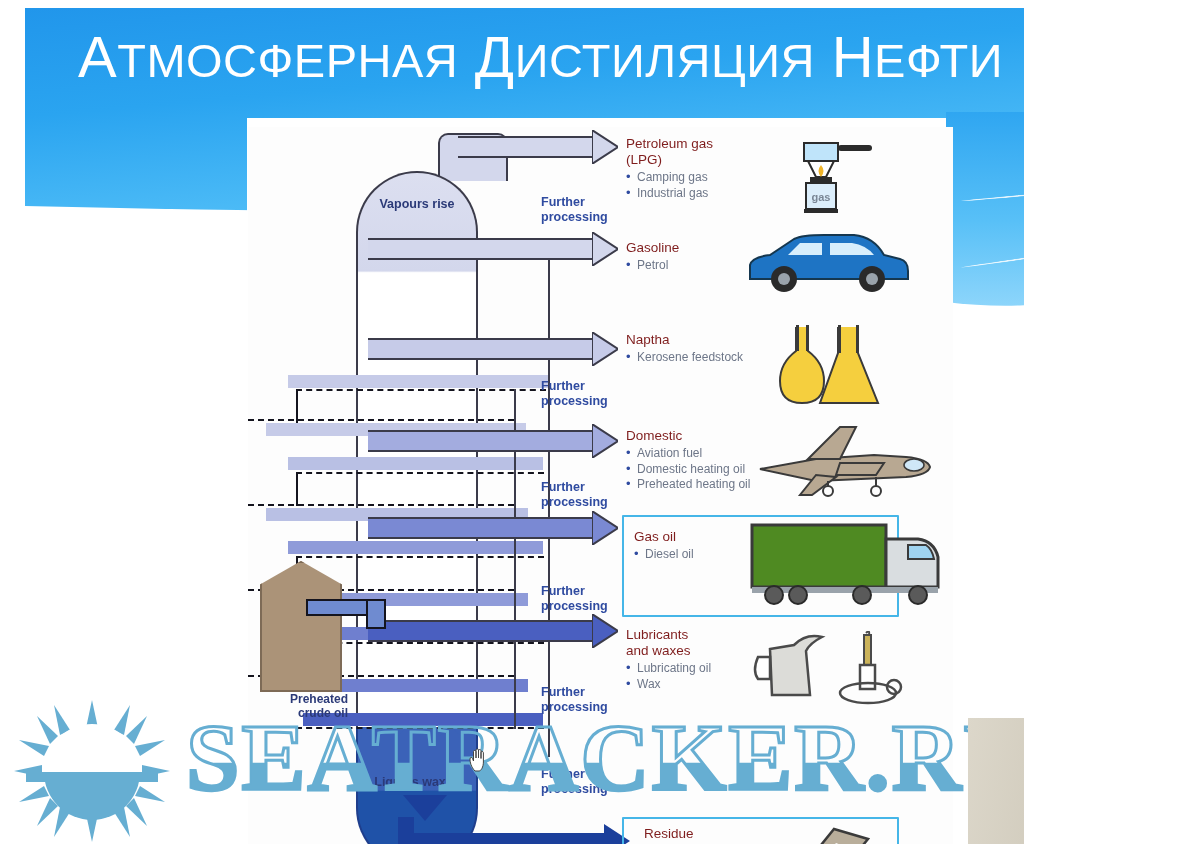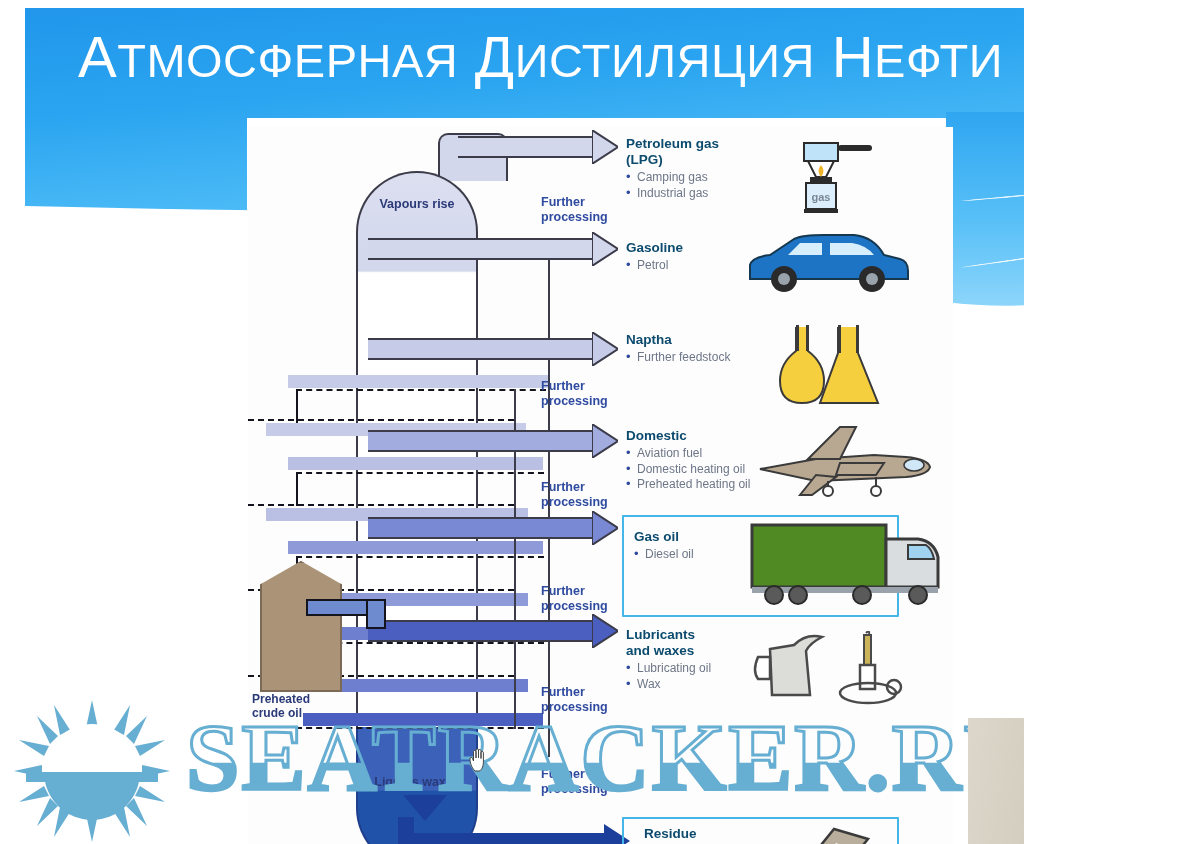--- a/index.html
+++ b/index.html
@@ -78,32 +78,32 @@
 
   
   #preheater{position:absolute;left:12px;top:434px;width:78px;height:127px;
     background:#ab9378;border:2px solid #7d6a56;
     -webkit-clip-path:polygon(0 18%,50% 0,100% 18%,100% 100%,0 100%);
     clip-path:polygon(0 18%,50% 0,100% 18%,100% 100%,0 100%);}
   #feedpipe{position:absolute;left:58px;top:472px;width:78px;height:17px;
     background:#6f8bd0;border:2px solid #14141e;box-sizing:border-box;}
   #feedpipe2{position:absolute;left:118px;top:472px;width:20px;height:30px;
     background:#6f8bd0;border:2px solid #14141e;box-sizing:border-box;}
-  #preheat-label{position:absolute;left:4px;top:565px;width:96px;text-align:left;
+  #preheat-label{position:absolute;left:4px;top:565px;width:96px;text-align:right;
     color:#2b3a78;font-size:12px;font-weight:bold;line-height:14px;}
 
   
   #respipe-v{position:absolute;left:150px;top:690px;width:16px;height:30px;background:#1b3f9b;}
   #respipe-h{position:absolute;left:150px;top:706px;width:210px;height:16px;background:#1b3f9b;}
   #resarrow{position:absolute;left:356px;top:697px;width:0;height:0;
     border-top:17px solid transparent;border-bottom:17px solid transparent;border-left:26px solid #1b3f9b;}
 
   
   .frac{position:absolute;width:230px;}
-  .frac .ttl{color:#0c4a6e;font-size:13.5px;font-weight:bold;line-height:16px;}
+  .frac .ttl{color:#7f1d1d;font-size:13.5px;font-weight:normal;line-height:16px;}
   .frac ul{margin:2px 0 0 0;padding:0;list-style:none;}
   .frac li{color:#6d7688;font-size:12px;line-height:15.5px;padding-left:11px;position:relative;}
   .frac li:before{content:"•";position:absolute;left:0;top:-1px;color:#2f4ba0;font-size:13px;}
 
   
   .hibox{position:absolute;border:2px solid #45b6e8;background:transparent;border-radius:1px;}
 
   
   .icon{position:absolute;}
 
@@ -297,21 +297,21 @@
     <div class="frac" style="left:378px;top:113px;">
       <div class="ttl">Gasoline</div>
       <ul>
         <li>Petrol</li>
       </ul>
     </div>
 
     <div class="frac" style="left:378px;top:205px;">
       <div class="ttl">Naptha</div>
       <ul>
-        <li>Further feedstock</li>
+        <li>Kerosene feedstock</li>
       </ul>
     </div>
 
     <div class="frac" style="left:378px;top:301px;">
       <div class="ttl">Domestic</div>
       <ul>
         <li>Aviation fuel</li>
         <li>Domestic heating oil</li>
         <li>Preheated heating oil</li>
       </ul>

